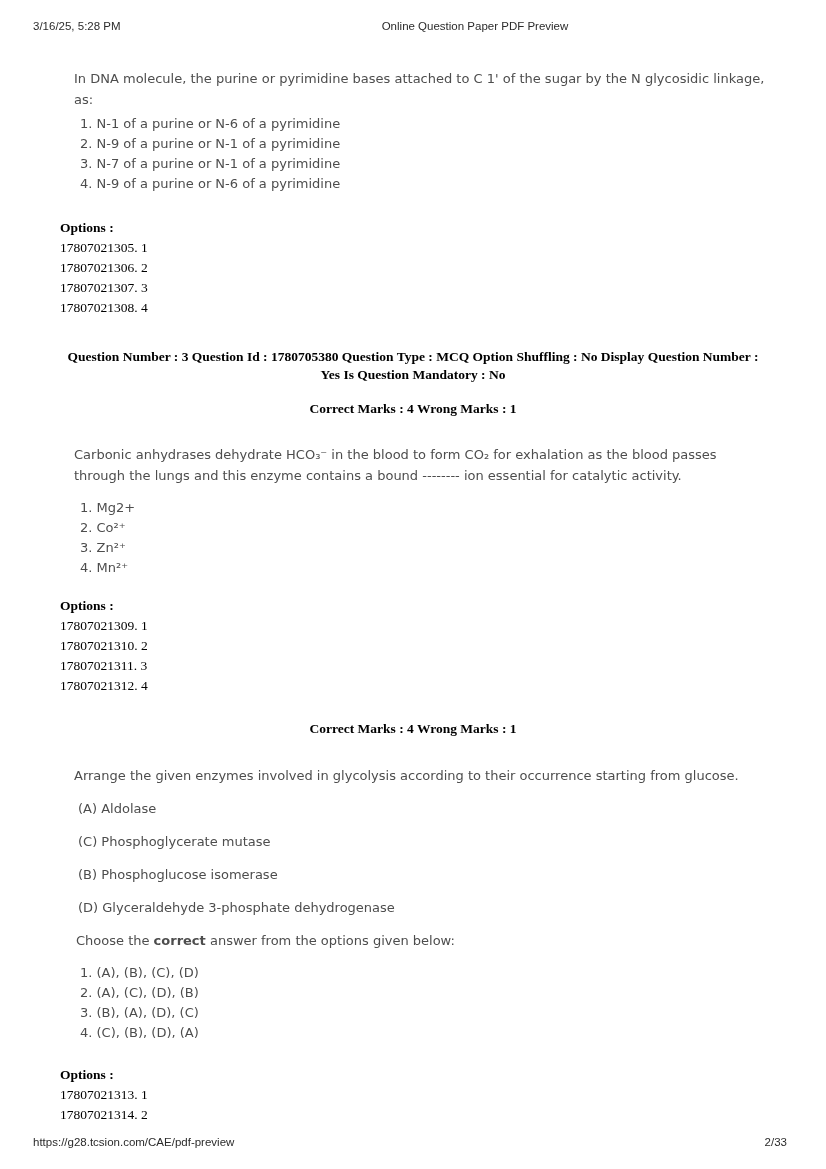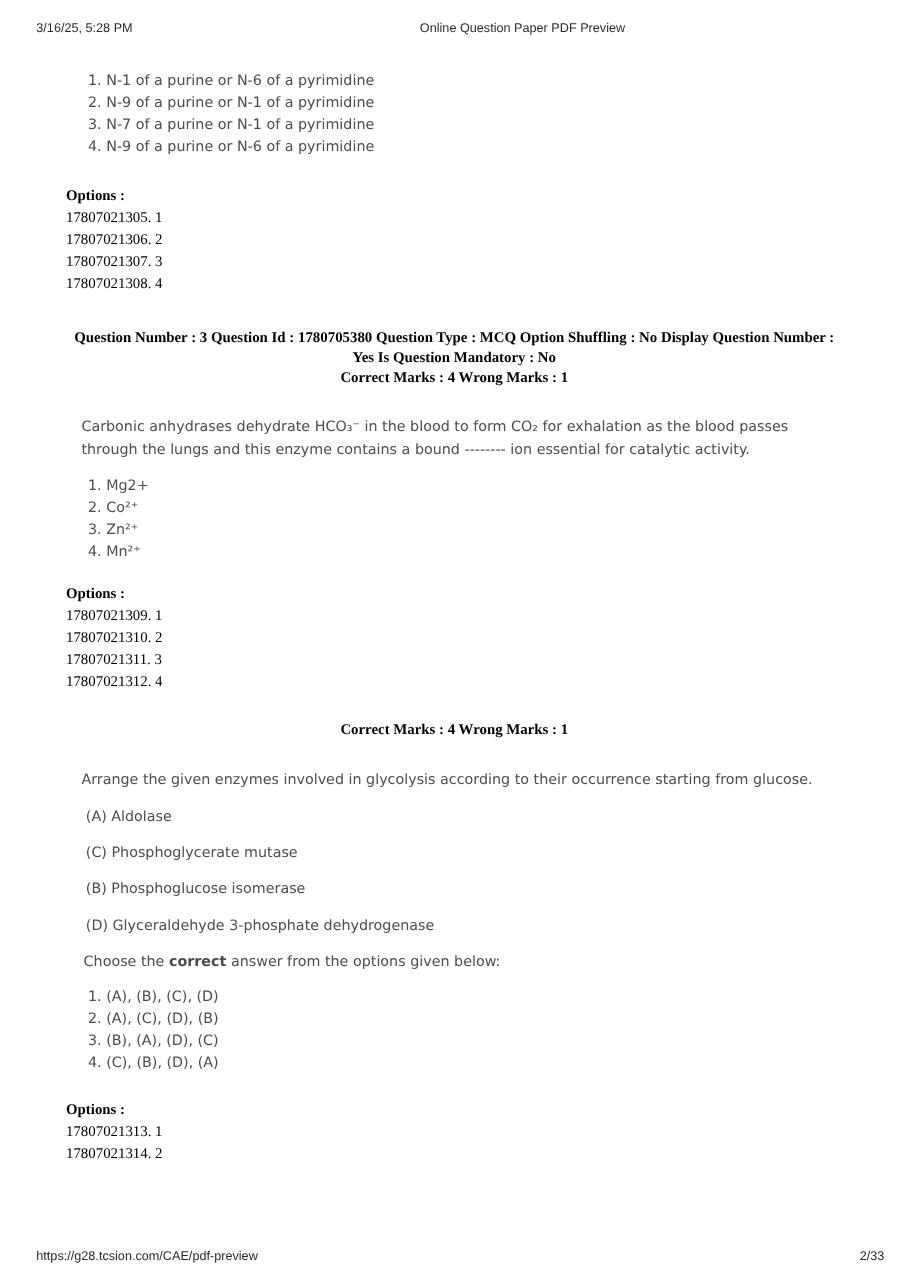--- a/index.html
+++ b/index.html
@@ -23,21 +23,21 @@
     height: 16px;
     font-size: 11.5px;
     color: #2b2b2b;
   }
   .header-datetime { position: absolute; left: 0; top: 0; }
   .header-title { position: absolute; left: calc(50% + 62px); transform: translateX(-50%); top: 0; white-space: nowrap; }
   .pg-footer {
     position: absolute;
     bottom: 18px;
     left: 33px;
-    right: 22px;
+    right: 39px;
     height: 15px;
     font-size: 11.5px;
     color: #2b2b2b;
   }
   .footer-url { position: absolute; left: 0; top: 0; }
   .footer-page { position: absolute; right: 0; top: 0; }
 
   
   .content {
     position: absolute;
@@ -61,21 +61,21 @@
   }
   .q-choices .choice { line-height: 20px; }
   .meta-block {
     font-family: "Liberation Serif", serif;
     font-weight: bold;
     font-size: 13.5px;
     line-height: 17.5px;
     color: #000;
     text-align: center;
   }
-  .meta-block p + p { margin-top: 1px; }
+  .meta-block p + p { margin-top: 17px; }
   .options-label {
     font-family: "Liberation Serif", serif;
     font-weight: bold;
     font-size: 13.5px;
     line-height: 20px;
     color: #000;
   }
   .option-ids {
     font-family: "Liberation Serif", serif;
     font-size: 13.5px;
@@ -116,20 +116,21 @@
 <div class="page">
 
   <div class="pg-header">
     <span class="header-datetime">3/16/25, 5:28 PM</span>
     <span class="header-title">Online Question Paper PDF Preview</span>
   </div>
 
   <div class="content">
 
     <section>
+      <div class="q-body mt-body-first">In DNA molecule, the purine or pyrimidine bases attached to C 1' of the sugar by the N glycosidic linkage, as:</div>
       <div class="q-choices mt-choices">
         <div class="choice">1. N-1 of a purine or N-6 of a pyrimidine</div>
         <div class="choice">2. N-9 of a purine or N-1 of a pyrimidine</div>
         <div class="choice">3. N-7 of a purine or N-1 of a pyrimidine</div>
         <div class="choice">4. N-9 of a purine or N-6 of a pyrimidine</div>
       </div>
       <div class="options-label mt-options">Options :</div>
       <div class="option-ids">
         <div class="oid">17807021305. 1</div>
         <div class="oid">17807021306. 2</div>

